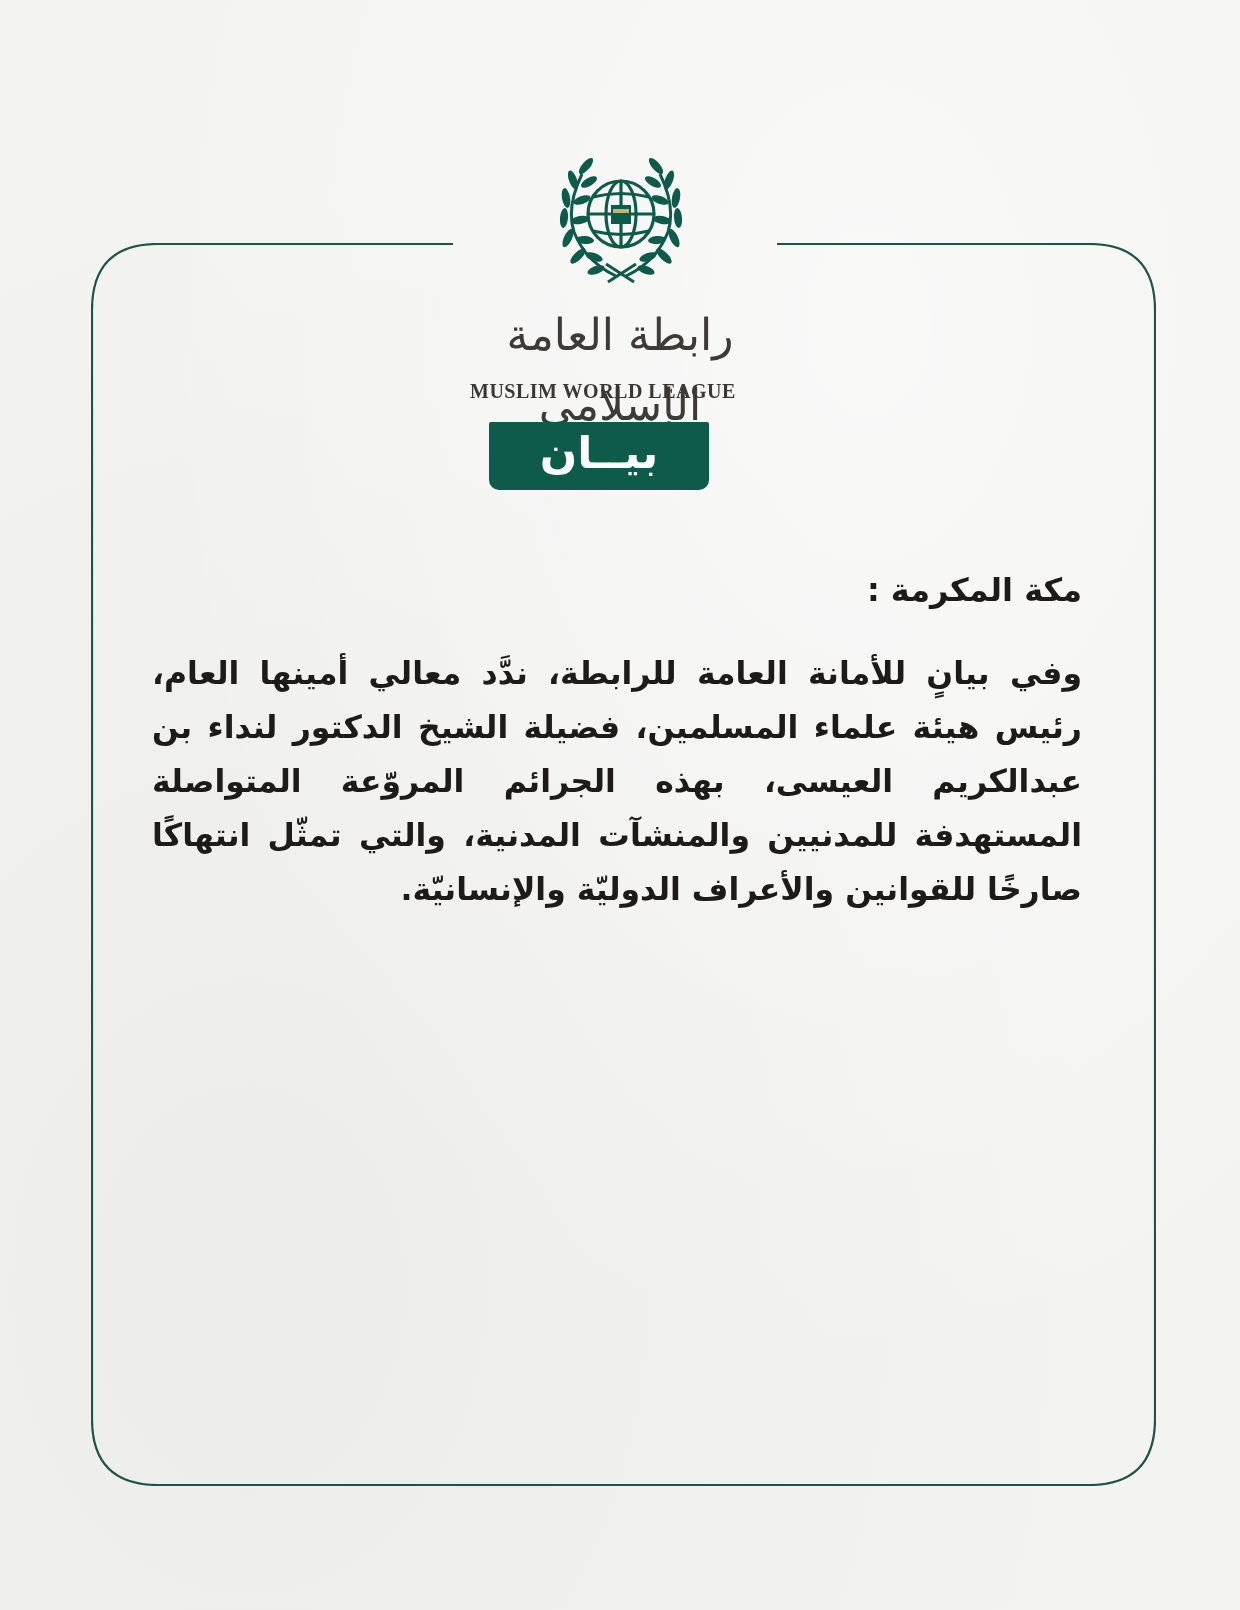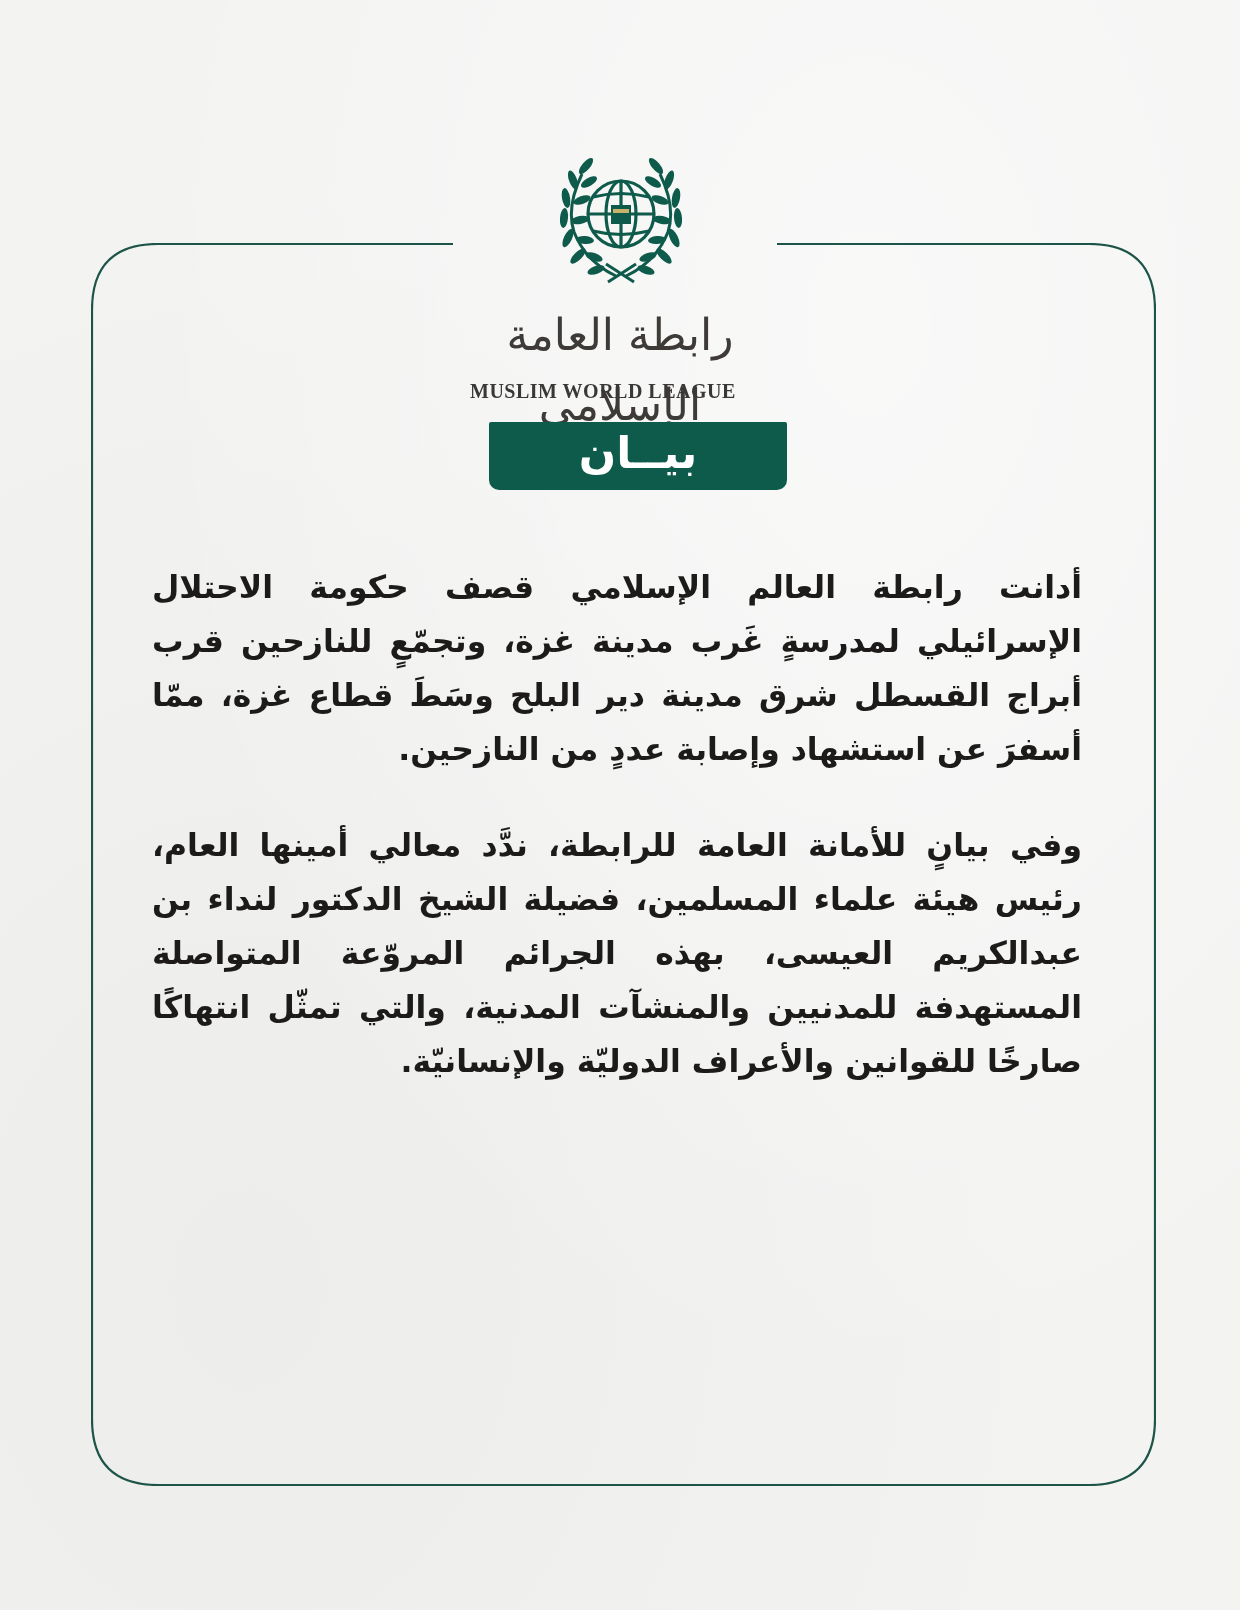--- a/index.html
+++ b/index.html
@@ -48,21 +48,21 @@
       width: 300px;
       font-family: "Liberation Serif", serif;
       font-weight: bold;
       font-size: 20px;
       color: #3a3837;
       letter-spacing: 0.5px;
     }
     .badge {
       position: absolute;
       left: 489px; top: 422px;
-      width: 298px; height: 68px;
+      width: 220px; height: 68px;
       background: #0e5a4b;
       border-radius: 0 0 10px 10px;
       border-top-left-radius: 2px;
       border-top-right-radius: 2px;
       color: #ffffff;
       text-align: center;
       direction: rtl;
       font-family: "DejaVu Sans", sans-serif;
       font-weight: bold;
       font-size: 44px;
@@ -145,15 +145,15 @@
     </g>
   </svg>
 </div>
 
 <div class="arabic-logo">رابطة العامة الإسلامي</div>
 <div class="english-logo">MUSLIM WORLD LEAGUE</div>
 
 <div class="badge">بيــان</div>
 
 <div class="content">
-  <p class="para">أدانت رابطة العالم الإسلامي قصف حكومة الاحتلال الإسرائيلي لمدرسةٍ غَرب مدينة غزة، وتجمّعٍ للنازحين قرب أبراج القسطل شرق مدينة دير البلح وسَطَ قطاع غزة، ممّا أسفرَ عن استشهاد وإصابة عددٍ من النازحين.</p>
+  <p class="location">مكة المكرمة :</p>
   <p class="para">وفي بيانٍ للأمانة العامة للرابطة، ندَّد معالي أمينها العام، رئيس هيئة علماء المسلمين، فضيلة الشيخ الدكتور لنداء بن عبدالكريم العيسى، بهذه الجرائم المروّعة المتواصلة المستهدفة للمدنيين والمنشآت المدنية، والتي تمثّل انتهاكًا صارخًا للقوانين والأعراف الدوليّة والإنسانيّة.</p>
 </div>
 
 </body></html>

